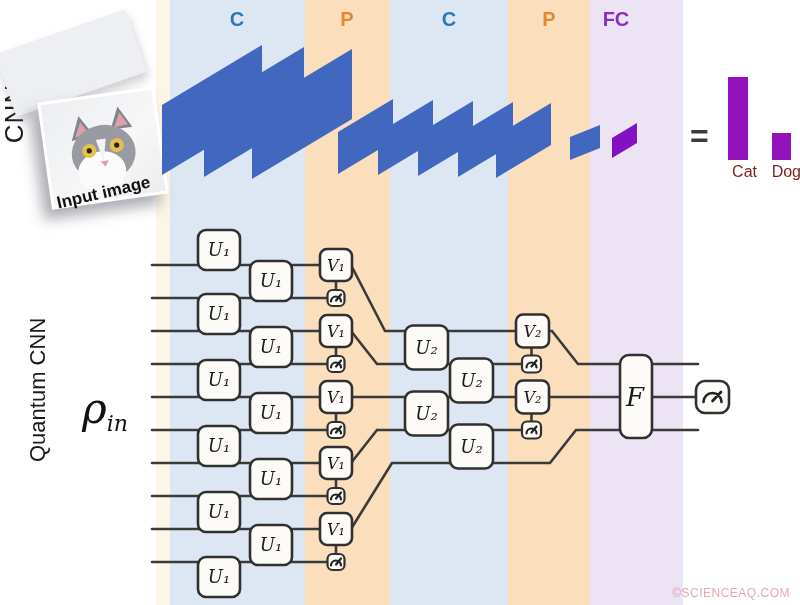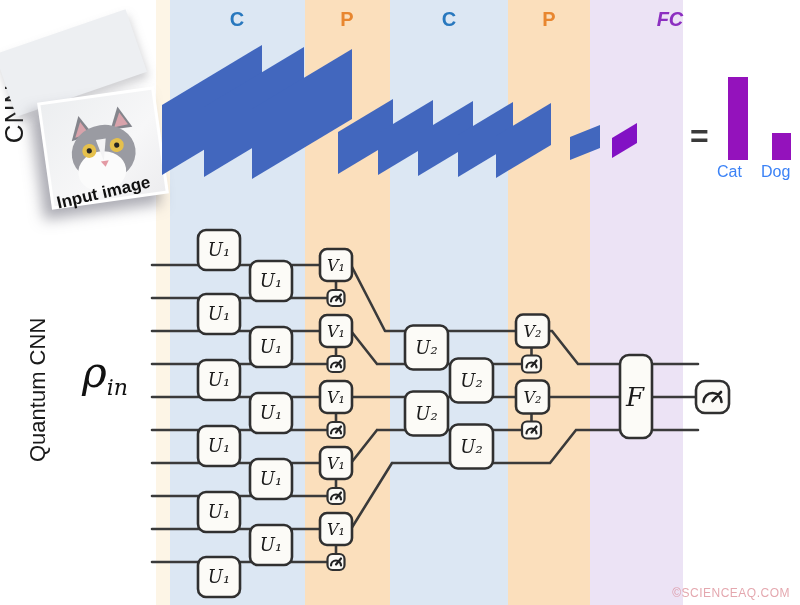--- a/index.html
+++ b/index.html
@@ -27,22 +27,22 @@
              background:linear-gradient(140deg,#eceef0 0%,#f7f7f8 60%,#ededef 100%);}
   .input-label{position:absolute;left:56px;top:183px;font-size:17px;font-weight:700;
                color:#111;transform:rotate(-13deg);white-space:nowrap;}
   .fm{position:absolute;transform-origin:0 0;background:#4267be;}
   .fm.big{width:100px;height:70px;transform:skewY(-31deg);}
   .fm.med{width:55px;height:42px;transform:skewY(-31deg);}
   .fm.small{width:30px;height:23px;transform:skewY(-22deg);}
   .fm.purple{width:25px;height:20px;background:#8211c4;transform:skewY(-31deg);}
   .equals{position:absolute;left:690px;top:118px;font-size:32px;font-weight:bold;color:#3a3a3a;}
   .bar{position:absolute;background:#9412bc;}
-  .bar-label{position:absolute;width:40px;text-align:left;font-size:16px;color:#3b82f6;top:163px;}
-  .rho{position:absolute;left:82px;top:348px;font-family:"DejaVu Serif",serif;
+  .bar-label{position:absolute;width:40px;text-align:right;font-size:16px;color:#7f1d1d;top:163px;}
+  .rho{position:absolute;left:82px;top:384px;font-family:"DejaVu Serif",serif;
        font-style:italic;font-size:42px;color:#111;}
   .rho .sub{font-size:22px;vertical-align:-8px;}
   svg text.gate{font-family:"DejaVu Serif",serif;font-style:italic;fill:#1a1a1a;}
   .watermark{position:absolute;right:10px;top:586px;font-size:12px;letter-spacing:.5px;
              color:rgba(214,120,130,.65);}
 </style>
 </head>
 <body>
 
 <div class="stage">
@@ -51,21 +51,21 @@
   <div class="band conv" style="left:170px;width:135px;"></div>
   <div class="band pool" style="left:305px;width:85px;"></div>
   <div class="band conv" style="left:390px;width:118px;"></div>
   <div class="band pool" style="left:508px;width:82px;"></div>
   <div class="band fc" style="left:590px;width:93px;"></div>
 
   <div class="band-label c" style="left:207px;">C</div>
   <div class="band-label p" style="left:317px;">P</div>
   <div class="band-label c" style="left:419px;">C</div>
   <div class="band-label p" style="left:519px;">P</div>
-  <div class="band-label f" style="left:640px;font-style:italic;">FC</div>
+  <div class="band-label f" style="left:586px;">FC</div>
 
   <div class="rot-label cnn-label">CNN</div>
   <div class="rot-label qcnn-label">Quantum CNN</div>
 
   <div class="behind-card"></div>
   <div class="cat-card">
     <div class="cat-photo">
       <svg width="112" height="102" viewBox="0 0 112 102">
         <polygon points="26,40 36,16 48,36" fill="#84858c"></polygon>
         <polygon points="30,37 37,22 44,35" fill="#d8a3ab"></polygon>

